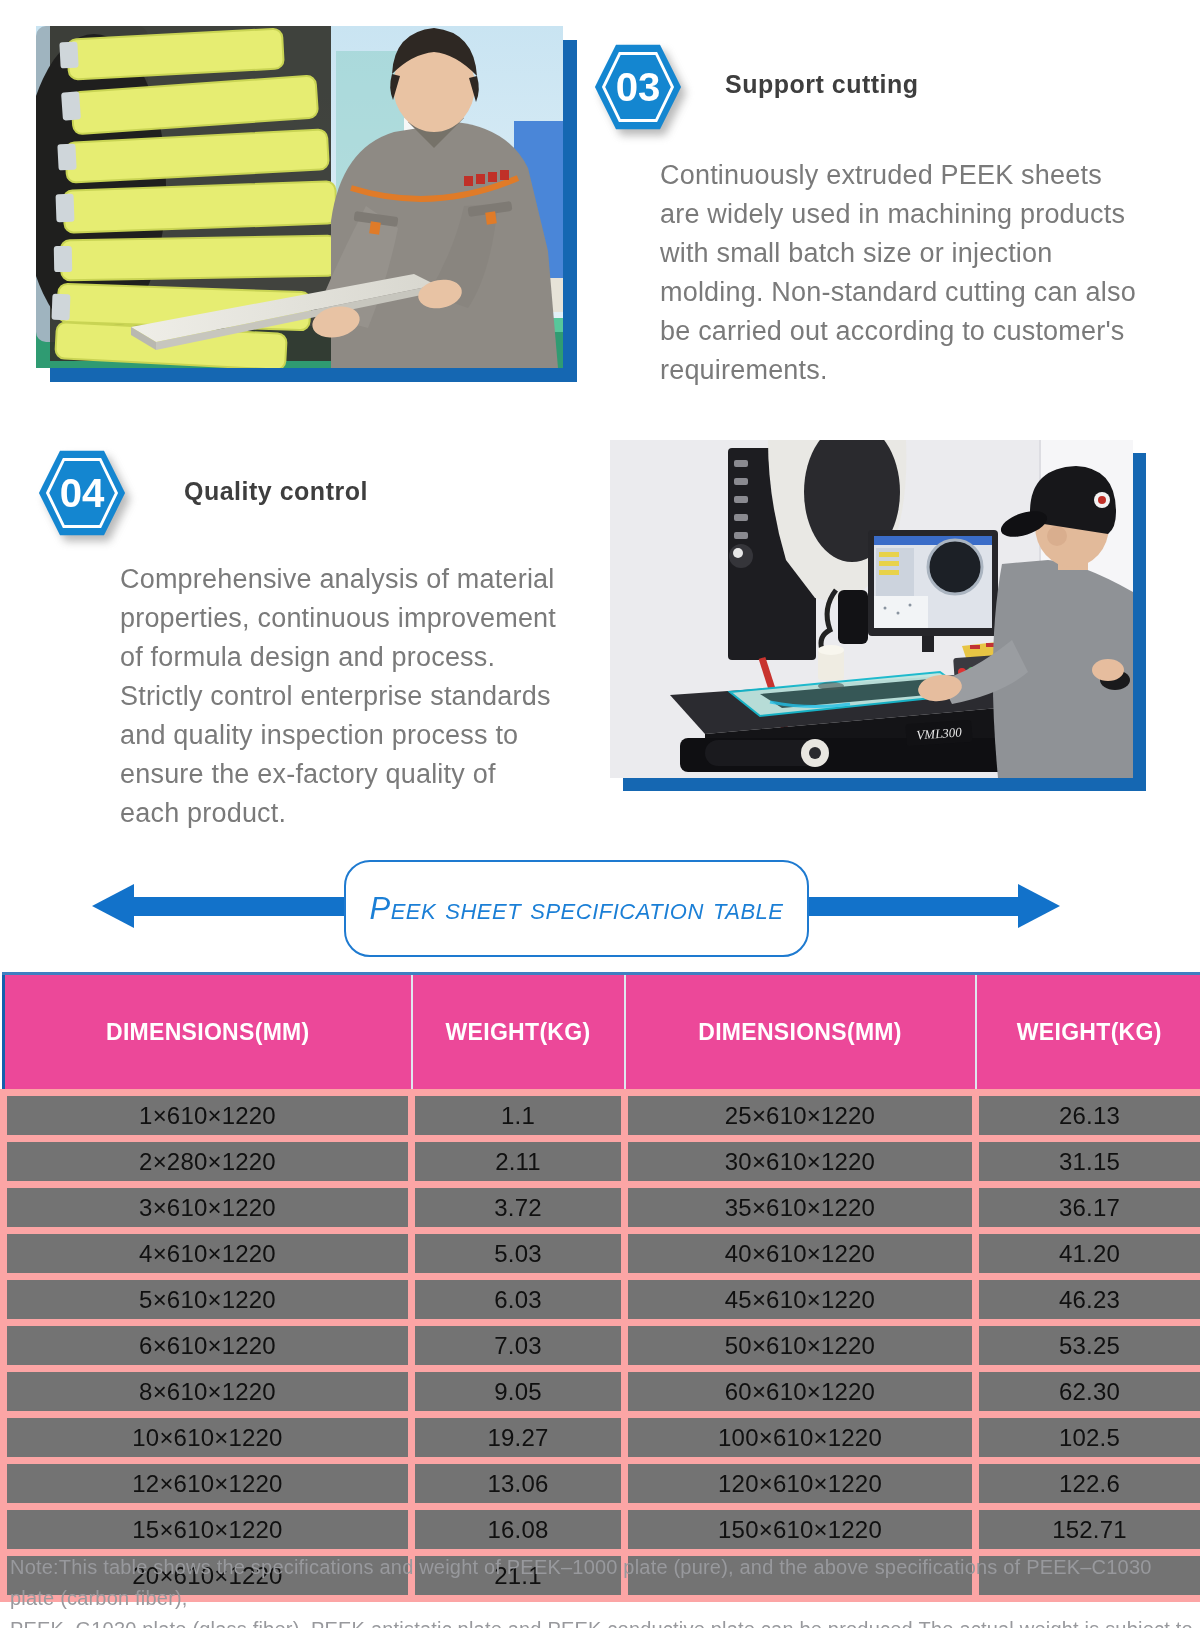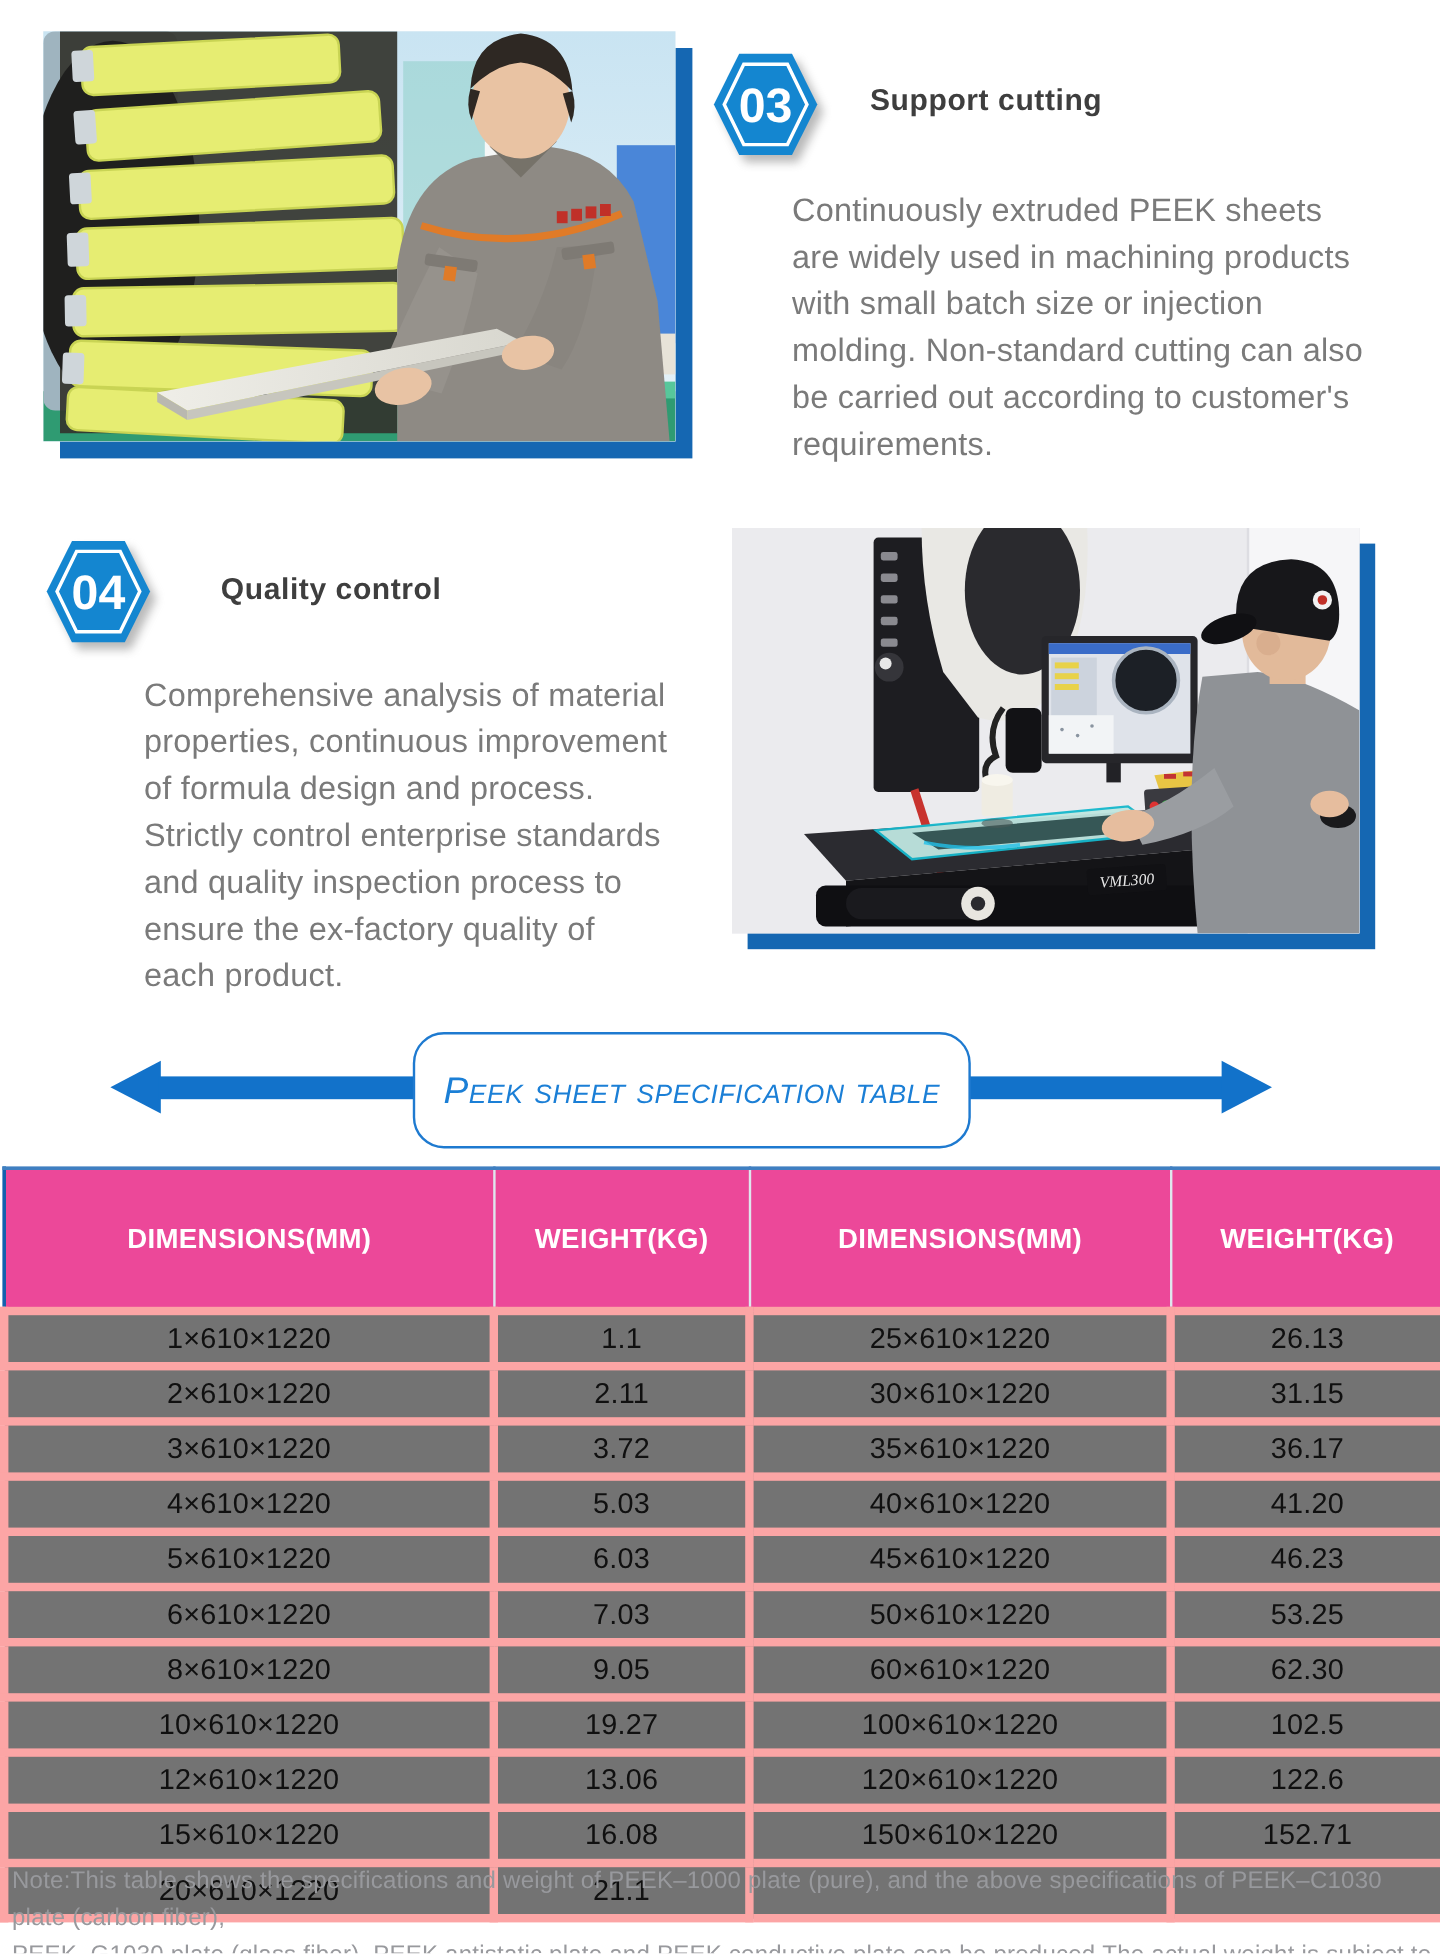--- a/index.html
+++ b/index.html
@@ -272,21 +272,21 @@
       </tr>
     </thead>
     <tbody>
         <tr>
           <td>1×610×1220</td>
           <td>1.1</td>
           <td>25×610×1220</td>
           <td>26.13</td>
         </tr>
         <tr>
-          <td>2×610×1220</td>
+          <td>2×280×1220</td>
           <td>2.11</td>
           <td>30×610×1220</td>
           <td>31.15</td>
         </tr>
         <tr>
           <td>3×610×1220</td>
           <td>3.72</td>
           <td>35×610×1220</td>
           <td>36.17</td>
         </tr>

